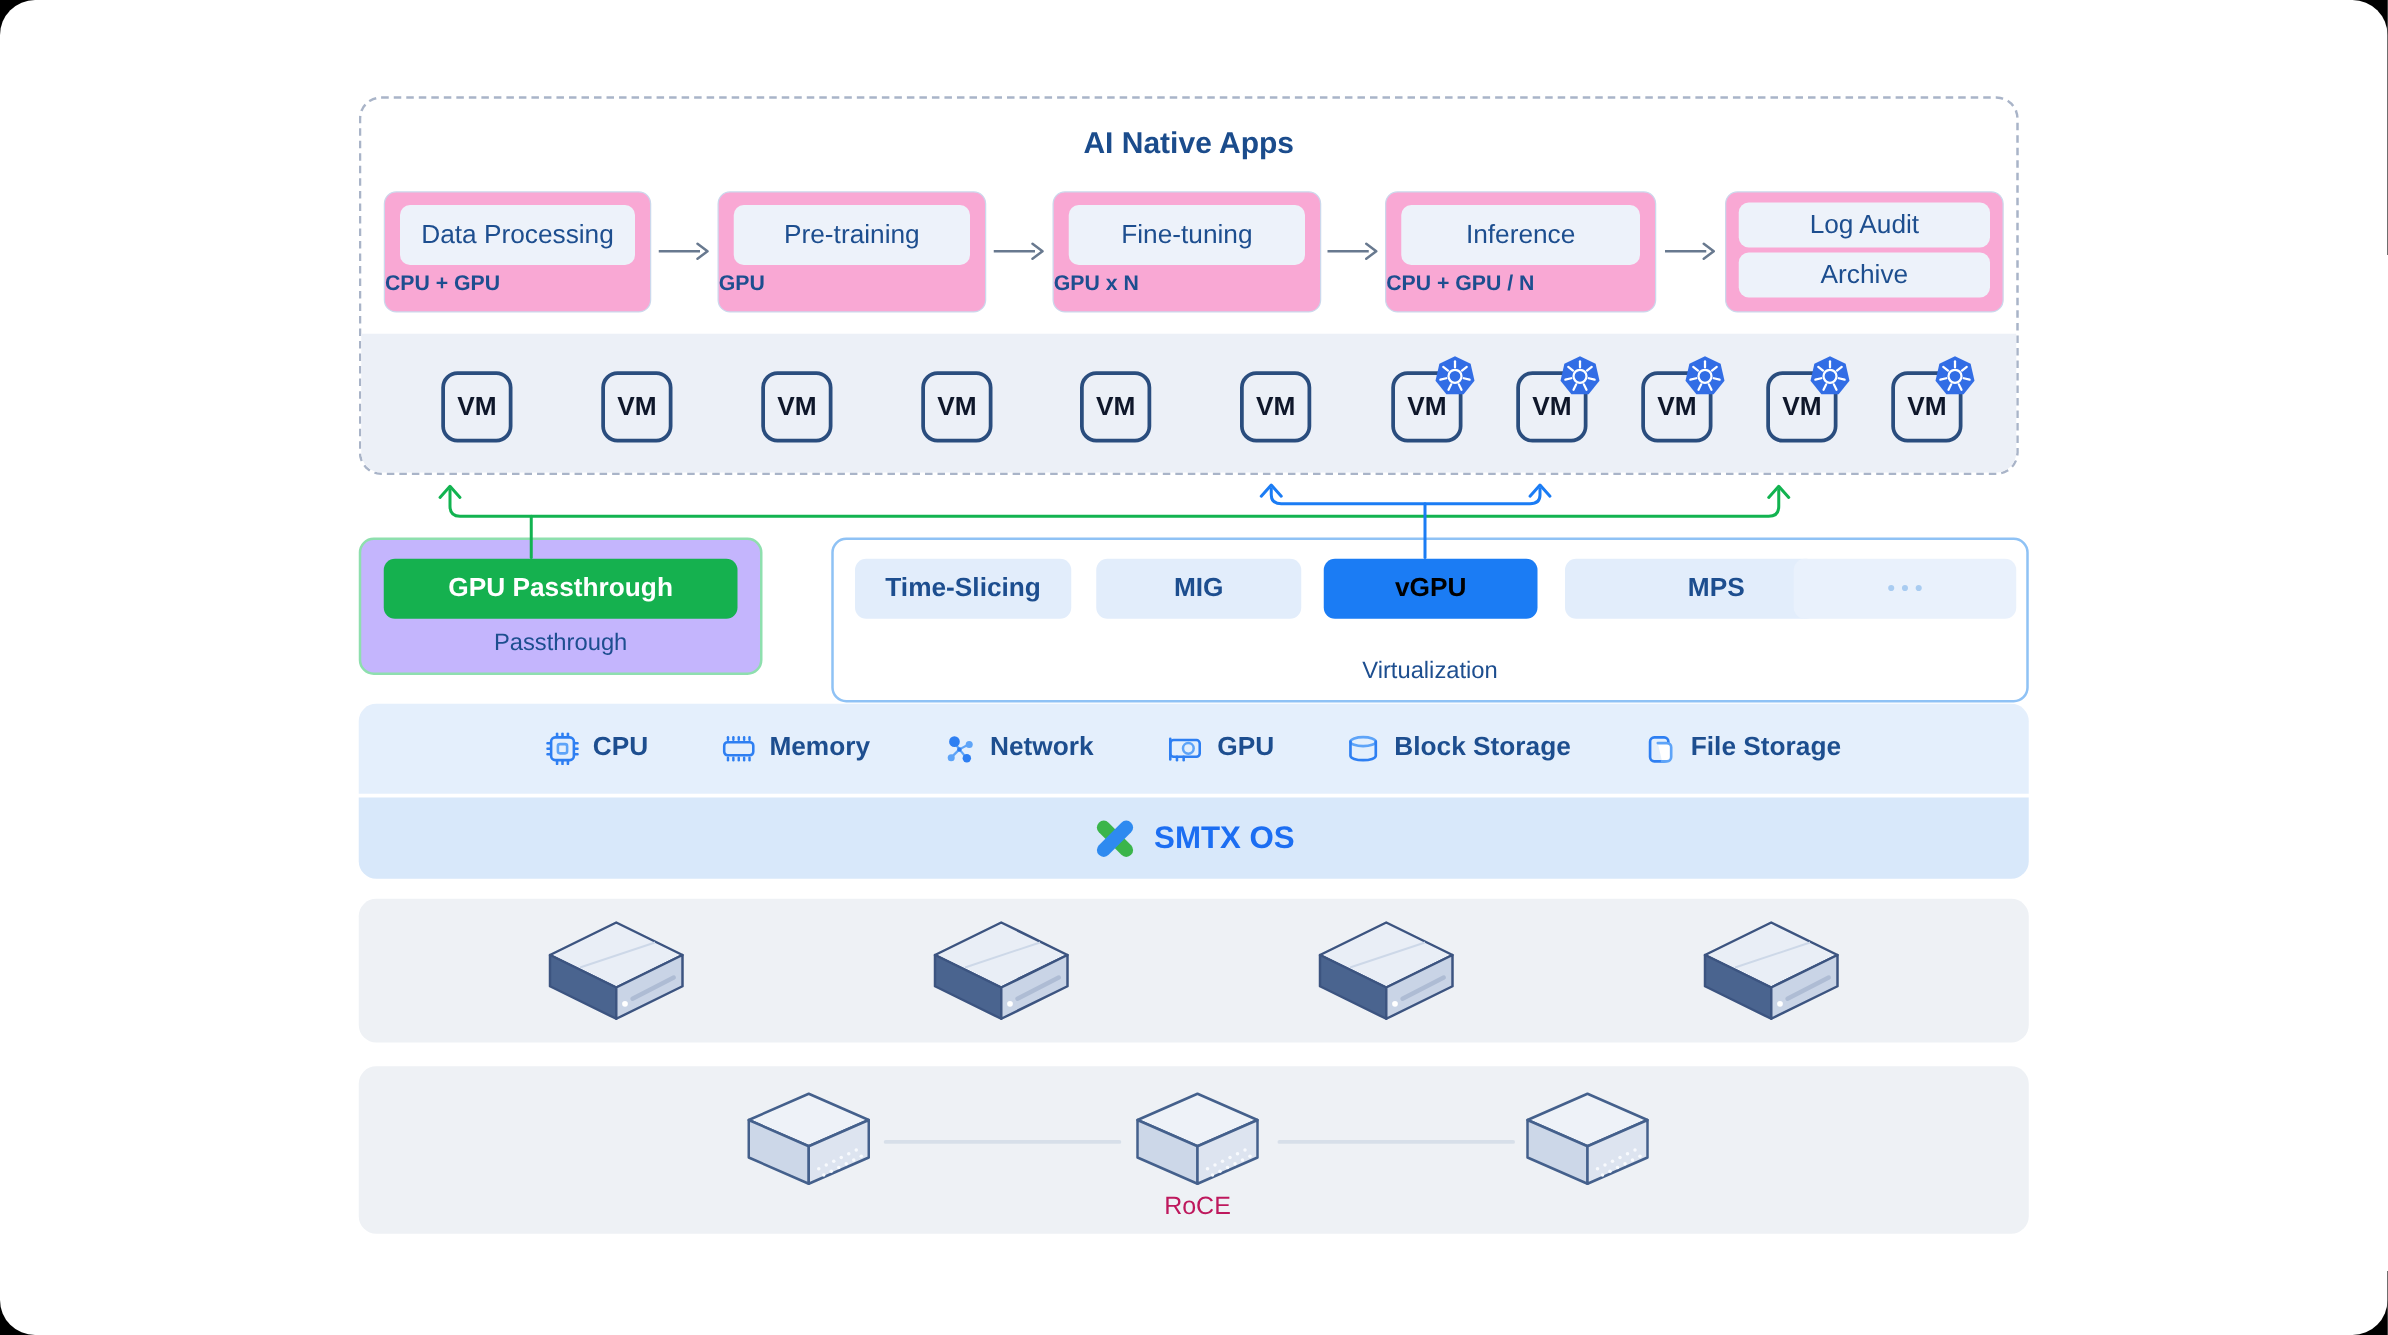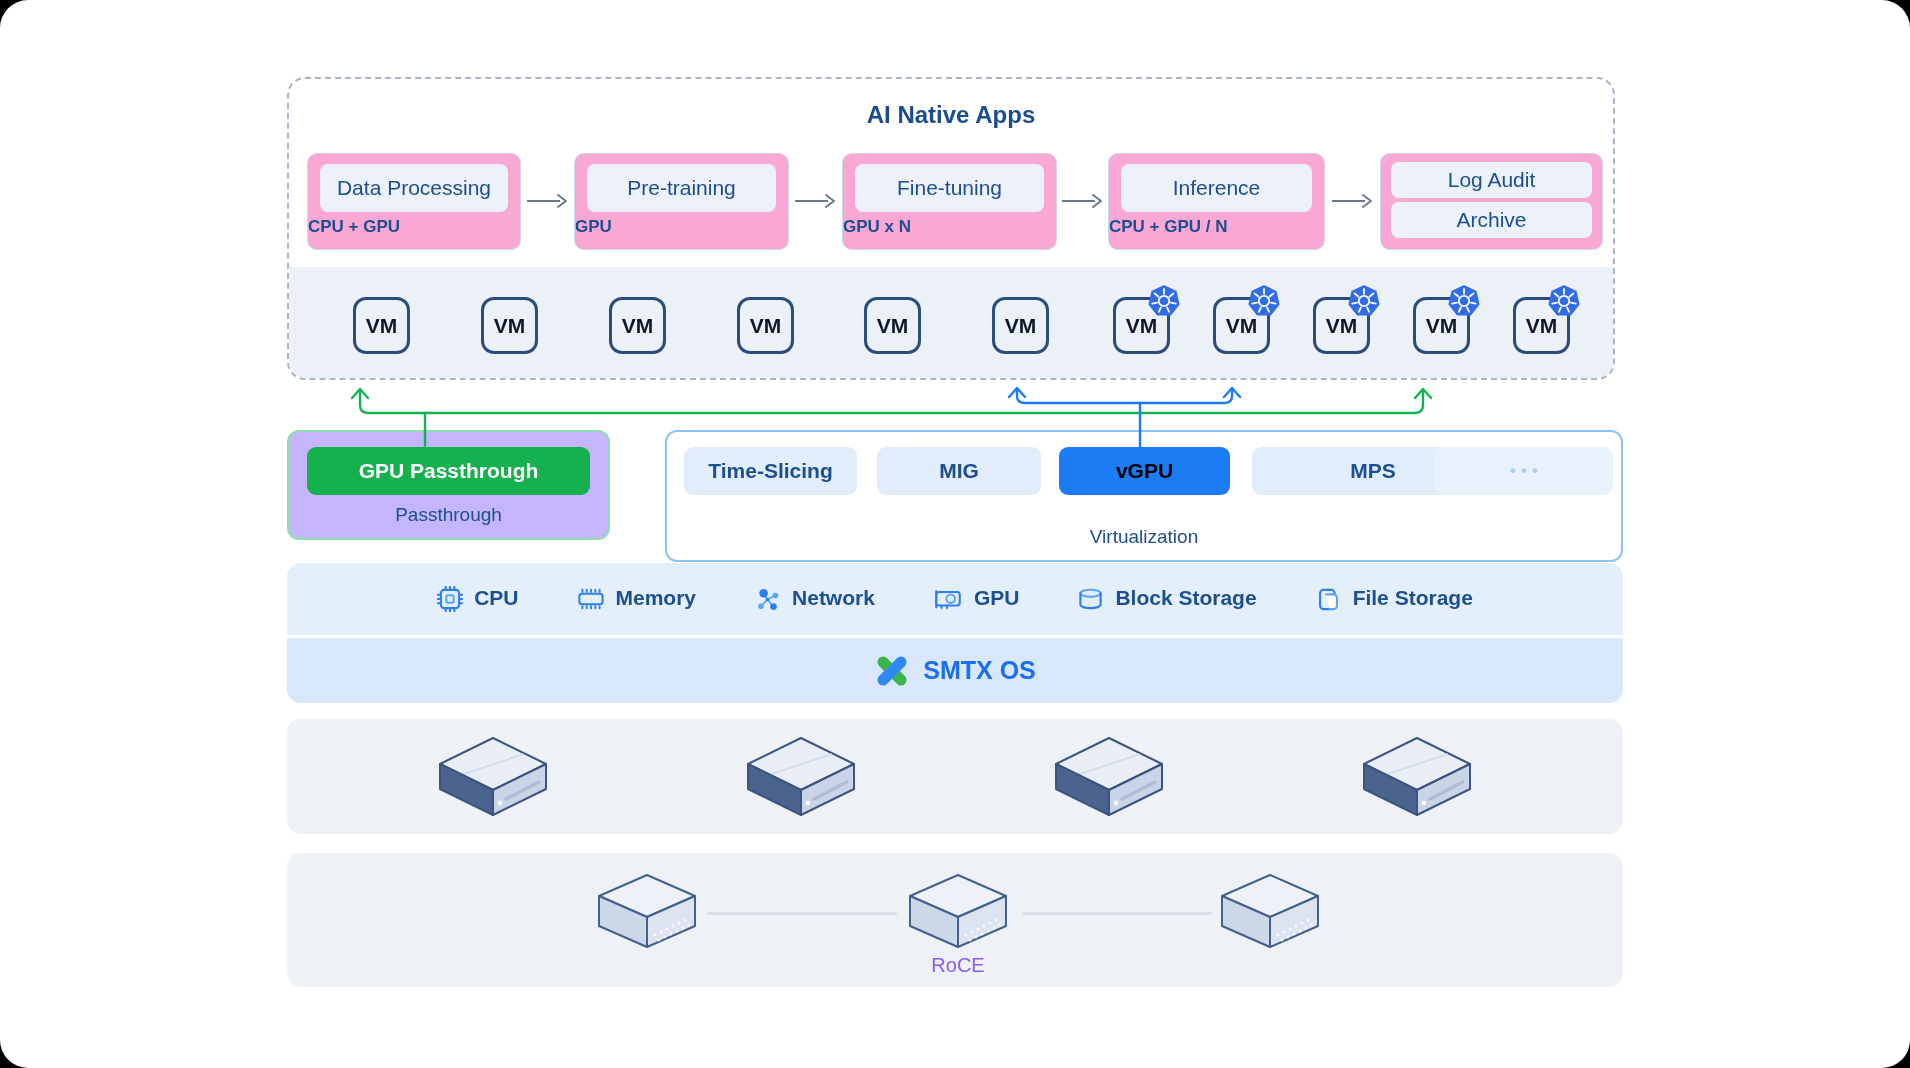--- a/index.html
+++ b/index.html
@@ -46,21 +46,21 @@
   .res-item .lbl{font-size:21px;font-weight:bold;color:#1d4e8f;}
   .os-band{position:absolute;left:287px;top:638px;width:1336px;height:65px;background:#d8e8fa;
            border-radius:0 0 14px 14px;display:flex;align-items:center;justify-content:center;gap:13px;}
   .os-name{font-size:25px;font-weight:bold;color:#1c6ef2;}
   
   .srv-band{position:absolute;left:287px;top:719px;width:1336px;height:115px;background:#eef1f5;
             border-radius:14px;display:flex;align-items:center;justify-content:center;gap:198px;}
   .net-band{position:absolute;left:287px;top:853px;width:1336px;height:134px;background:#eef1f5;border-radius:14px;}
   .switch{position:absolute;top:20px;}
   .net-line{position:absolute;top:59px;height:3px;background:#d7dfe9;border-radius:2px;}
-  .net-label{position:absolute;left:571px;width:200px;top:101px;text-align:center;font-size:20px;color:#8b5cf6;}
+  .net-label{position:absolute;left:571px;width:200px;top:101px;text-align:center;font-size:20px;color:#be185d;}
 </style>
 </head>
 <body>
 
 <div class="canvas">
 
   <div class="dashed-panel">
     <div class="panel-title">AI Native Apps</div>
     <div class="vm-strip"></div>
 

